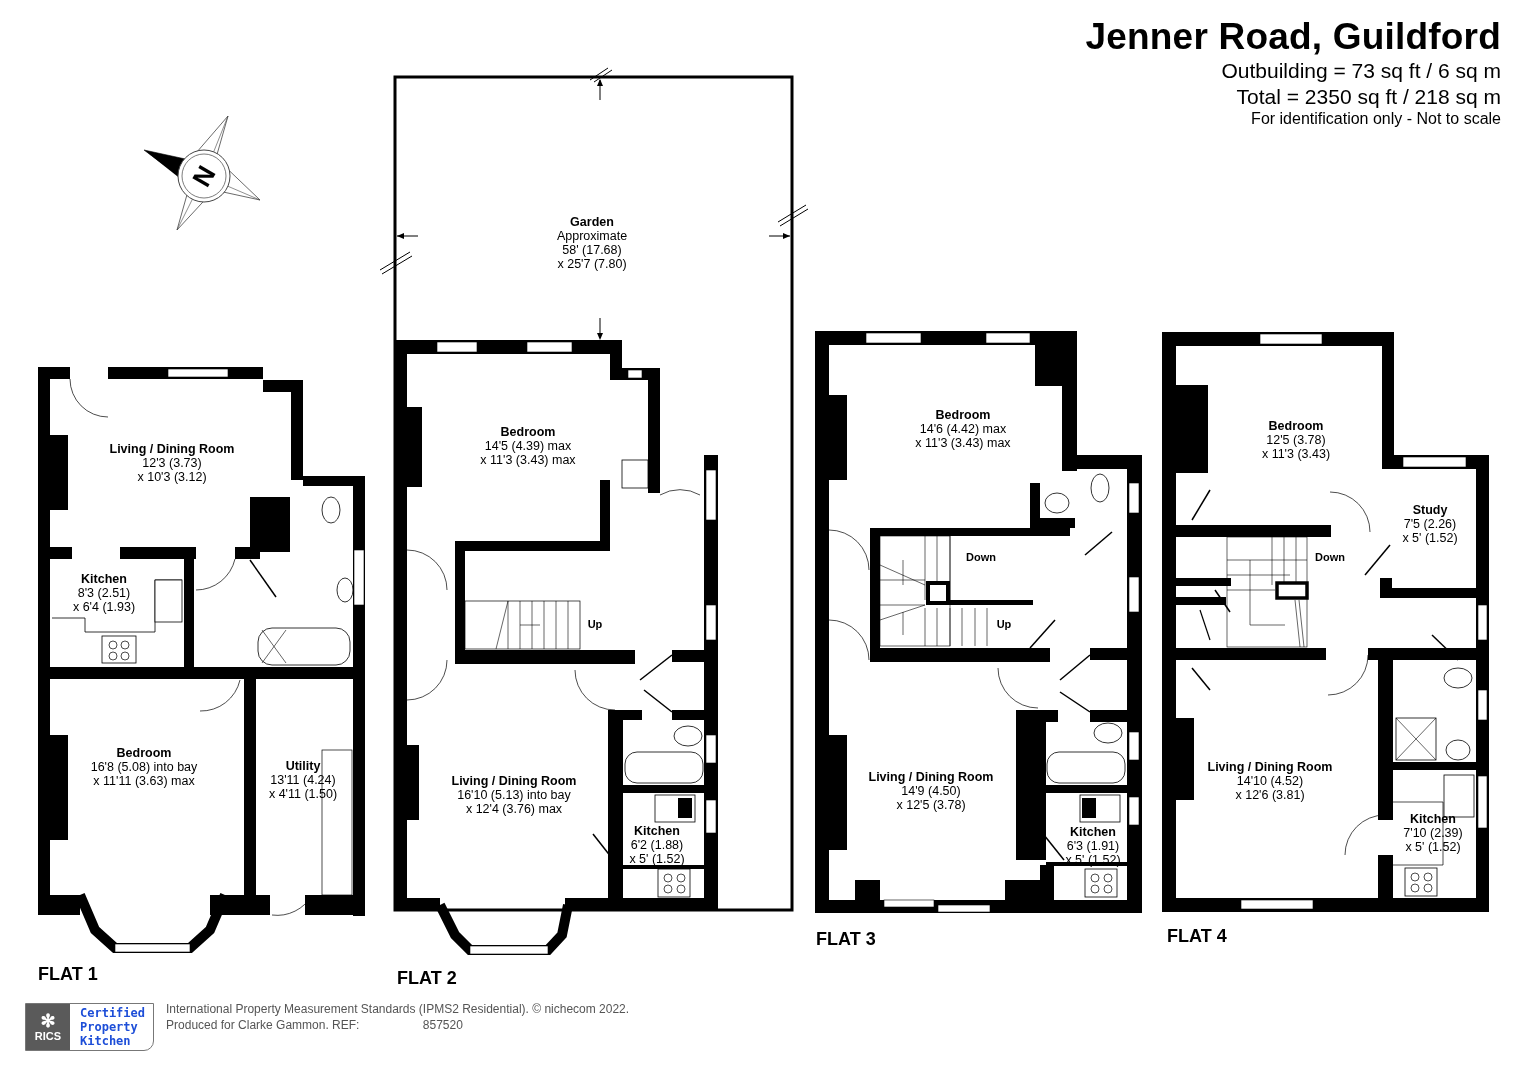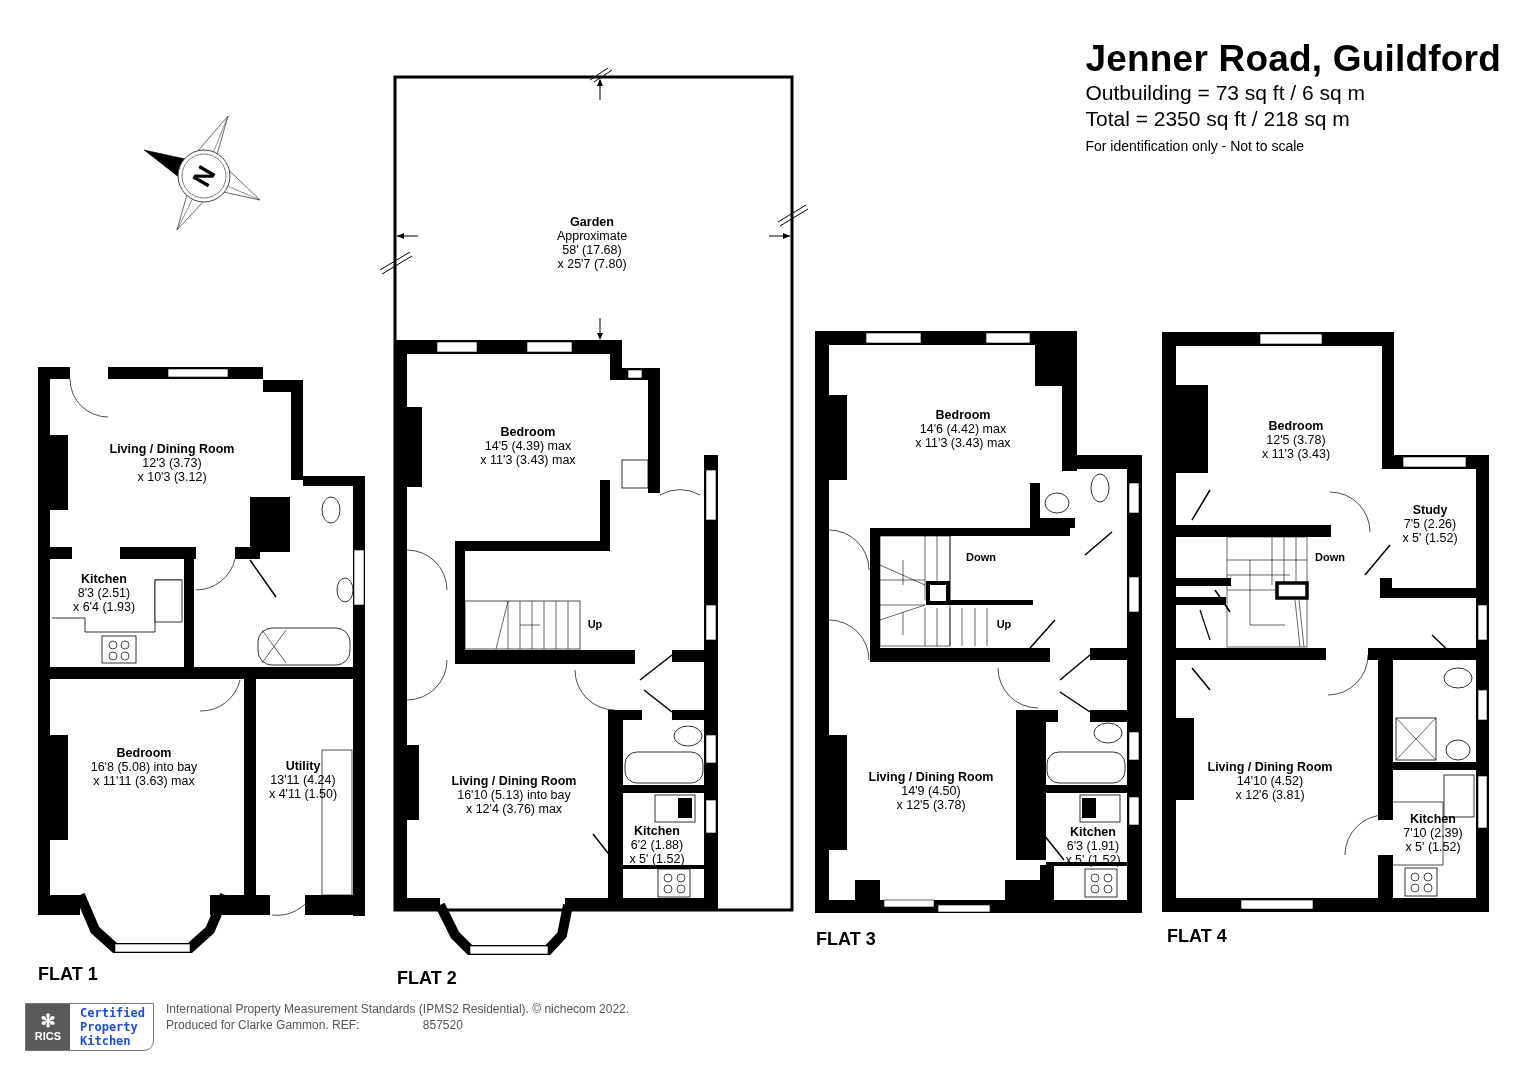--- a/index.html
+++ b/index.html
@@ -1,20 +1,20 @@
 <!DOCTYPE html>
 <html><head>
 <meta charset="utf-8">
 <style>
   html,body{margin:0;padding:0;background:#fff;}
   body{width:1527px;height:1080px;position:relative;overflow:hidden;font-family:"Liberation Sans",sans-serif;color:#000;}
-  .header{position:absolute;right:26px;top:38px;}
+  .header{position:absolute;right:26px;top:16px;text-align:right;}
   .title{font-size:37px;font-weight:bold;line-height:42px;letter-spacing:0.2px;}
   .area-line{font-size:21px;line-height:26px;}
-  .note{font-size:14px;margin-top:6px;}
+  .note{font-size:16px;}
   svg.plan{position:absolute;left:0;top:0;}
   .room-name{font-weight:bold;font-size:12.5px;}
   .room-dim{font-size:12.5px;}
   .flat-label{font-weight:bold;font-size:18px;}
   .small-label{font-weight:bold;font-size:11px;}
   .footer{position:absolute;left:25px;top:1003px;display:flex;align-items:flex-start;}
   .rics-badge{display:flex;border:1.5px solid #777;border-radius:0 0 10px 0;height:46px;}
   .rics-logo{width:44px;background:#5a5a5a;color:#fff;display:flex;flex-direction:column;align-items:center;justify-content:center;font-weight:bold;font-size:11px;}
   .rics-logo .lion{font-size:18px;line-height:18px;}
   .rics-text{padding:2px 8px 0 10px;font-family:"DejaVu Sans Mono",monospace;font-weight:bold;font-size:12px;line-height:14px;color:#1d4ed8;}

